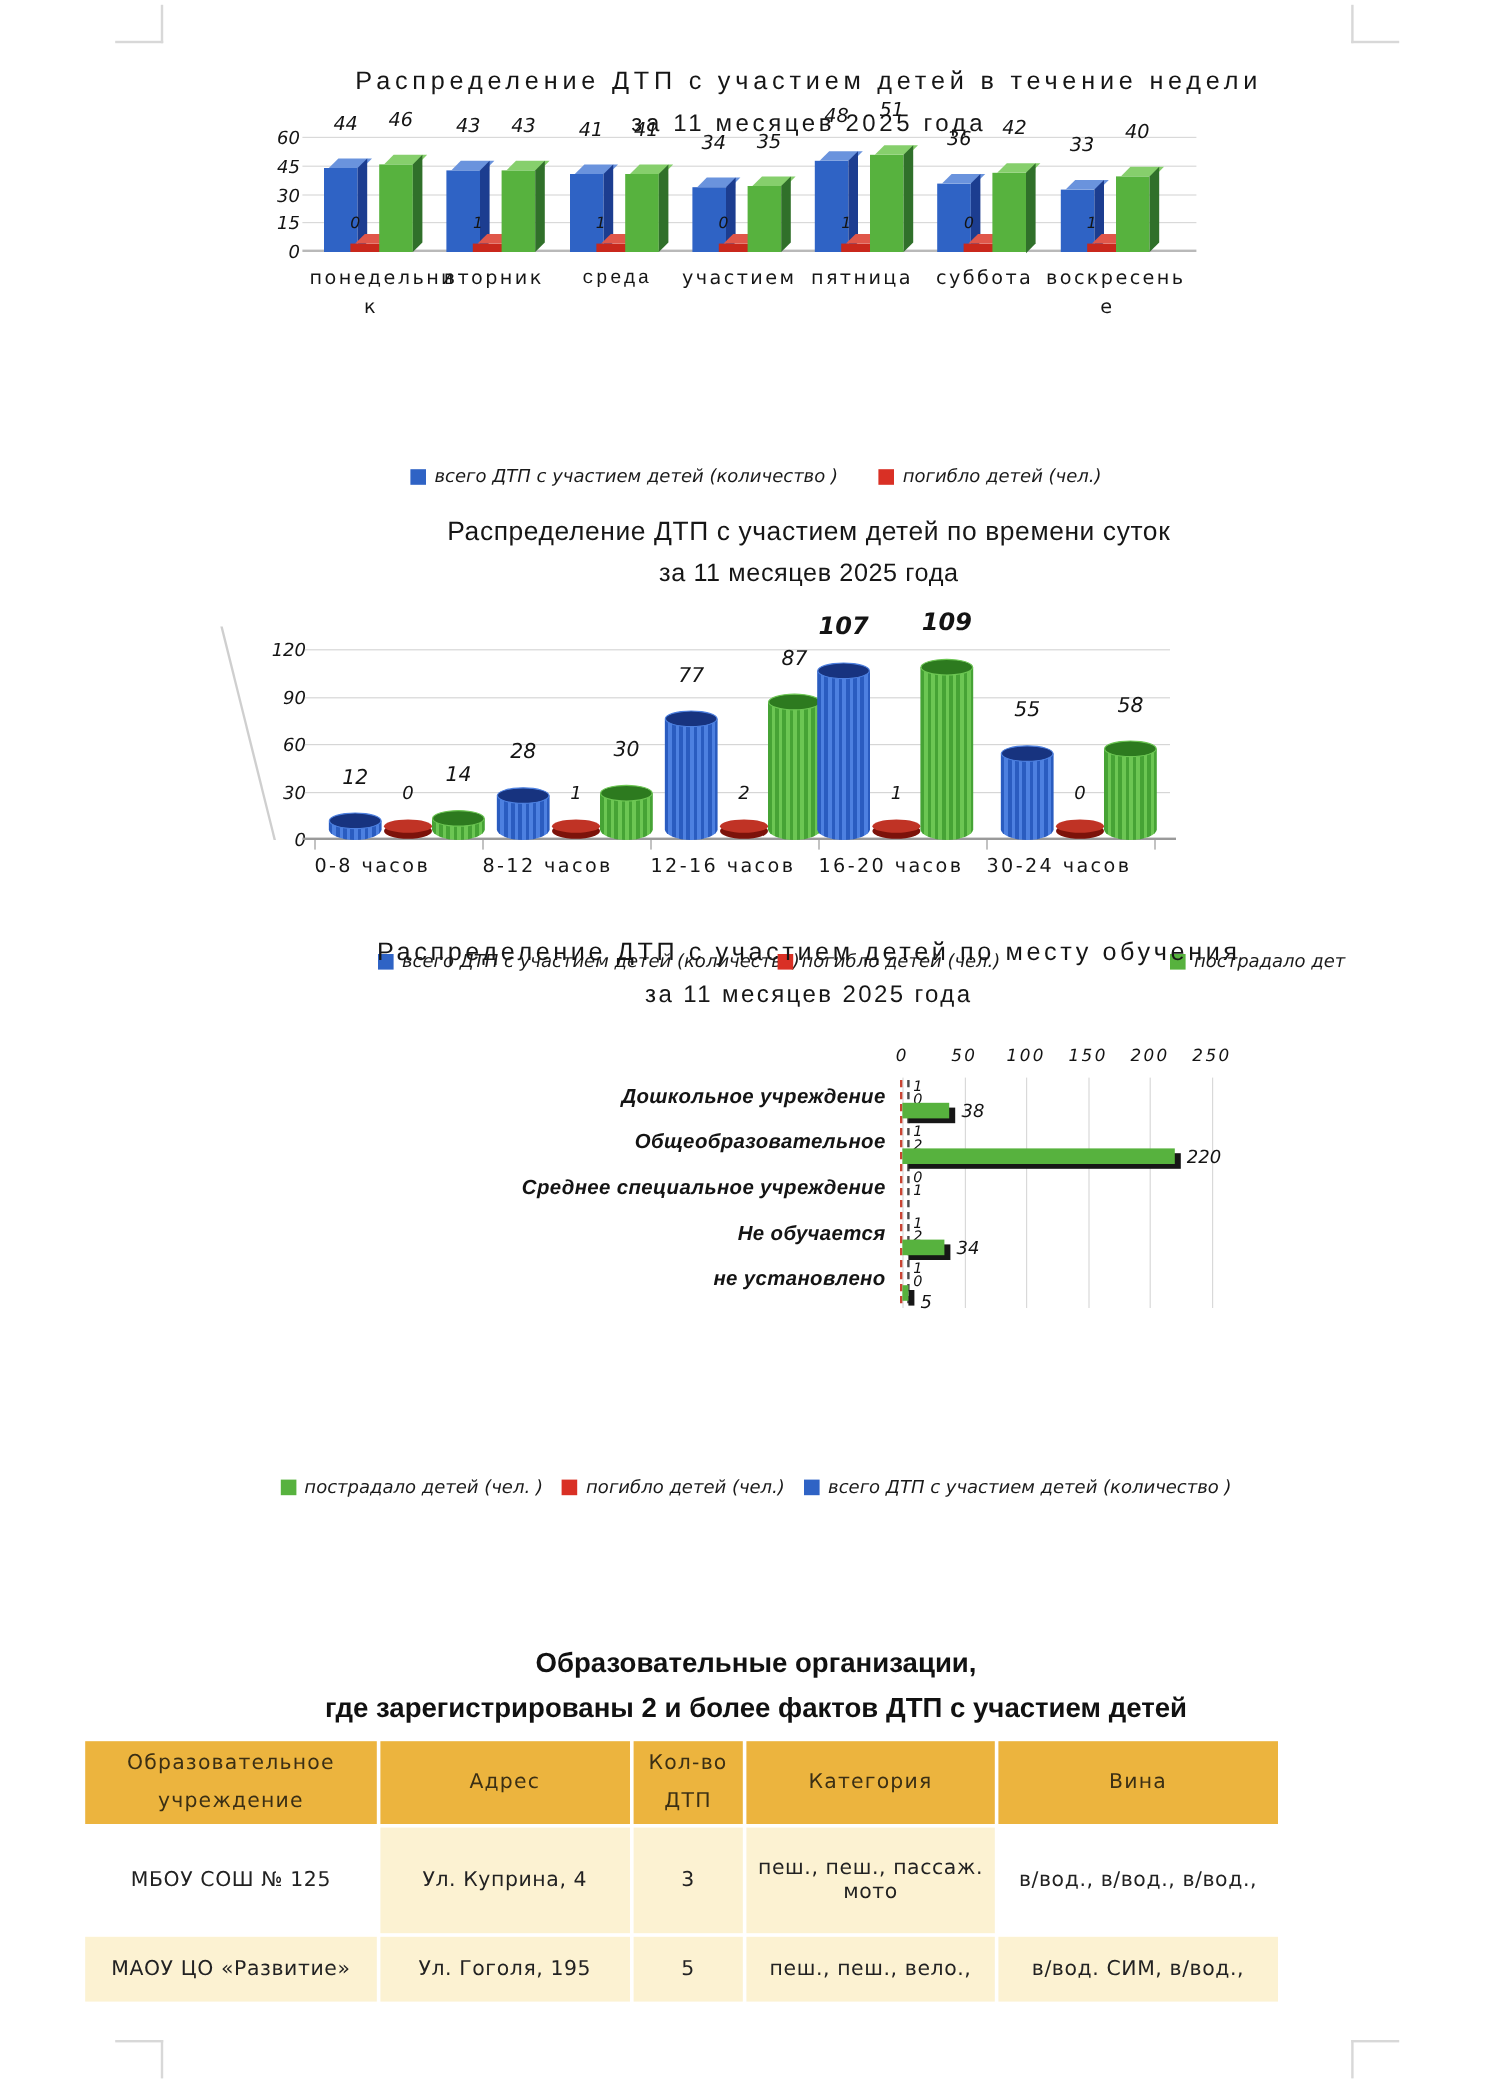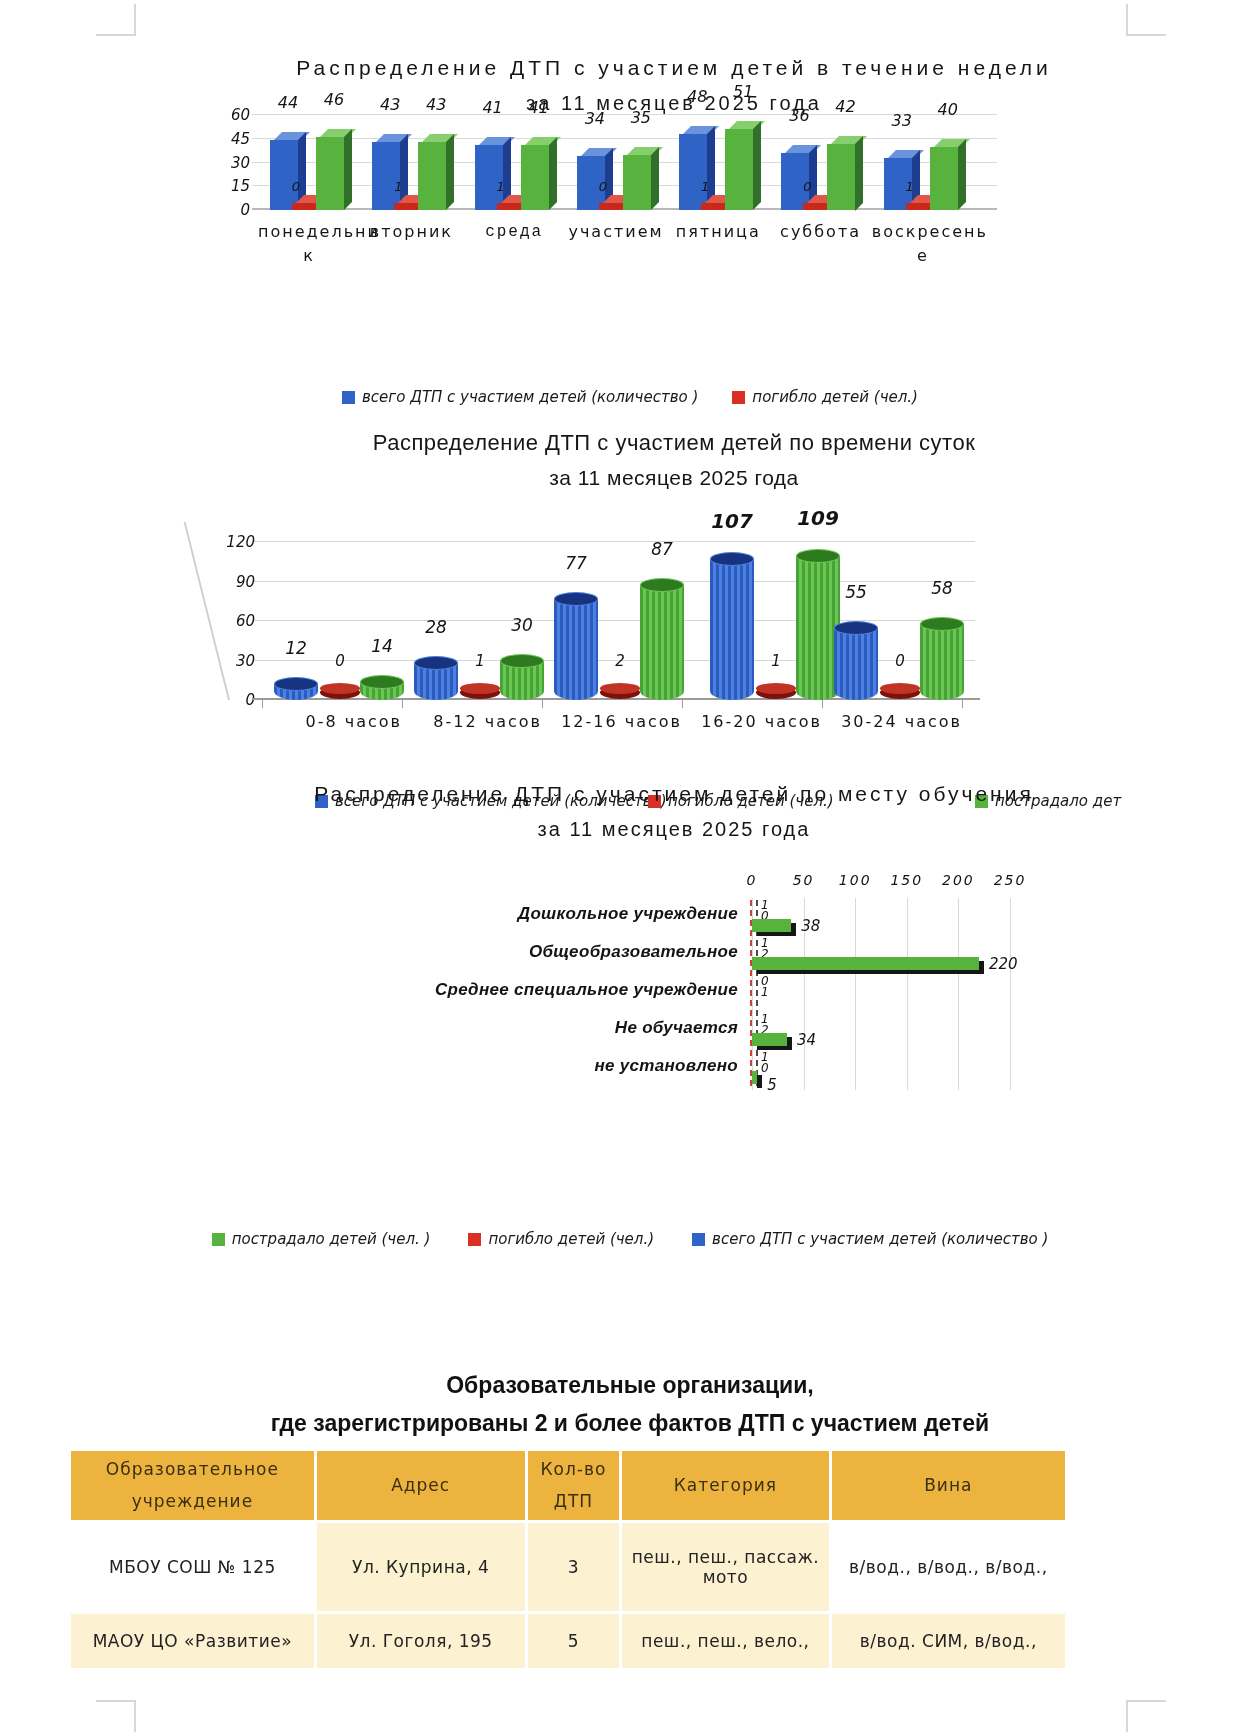--- a/index.html
+++ b/index.html
@@ -48,21 +48,21 @@
   .plot2 .diag{position:absolute;left:-34px;bottom:0;width:2px;height:178px;background:#cfcfcf;
                transform:skewX(14deg);transform-origin:bottom left;}
   .yax2{position:absolute;left:205px;top:520px;width:50px;height:180px;}
   .cyl{position:absolute;bottom:0;}
   .cyl .body{position:absolute;bottom:0;width:100%;border-radius:0 0 50% 50%/0 0 9px 9px;}
   .cyl .cap{position:absolute;width:100%;height:14px;border-radius:50%;}
   .disc{position:absolute;}
   .disc .d1{position:absolute;bottom:0;width:100%;height:13px;border-radius:50%;}
   .disc .d2{position:absolute;bottom:5px;width:100%;height:11px;border-radius:50%;}
   .xlab2{position:absolute;left:262px;top:712px;width:700px;}
-  .xlab2 .xl{position:absolute;text-align:right;font-size:16px;letter-spacing:2px;
+  .xlab2 .xl{position:absolute;text-align:left;font-size:16px;letter-spacing:2px;
              color:#161616;font-family:"DejaVu Sans",sans-serif;}
 
   
   .ax3{position:absolute;left:752px;top:872px;width:280px;height:20px;}
   .plot3{position:absolute;left:752px;top:898px;width:290px;height:196px;}
   .plot3 .vgrid{position:absolute;top:0;width:1px;height:192px;background:#d9d9d9;}
   .plot3 .dashred{position:absolute;left:-2px;top:2px;height:186px;border-left:2px dashed #c94434;}
   .plot3 .dashblk{position:absolute;left:4px;top:2px;height:186px;border-left:2px dashed #4a4a4a;}
   .h-row{position:absolute;left:0;width:100%;height:38px;}
   .tinyd{position:absolute;font-family:"DejaVu Sans",sans-serif;font-style:italic;
@@ -70,21 +70,21 @@
   .hbar{position:absolute;height:13px;box-shadow:5px 4px 0 0 #161616;}
   .hlab{position:absolute;font-family:"DejaVu Sans",sans-serif;font-style:italic;
         font-size:15px;color:#141414;}
   .cats3{position:absolute;left:0;top:898px;width:738px;}
   .cats3 .cat{position:absolute;right:0;font-size:17px;font-weight:bold;font-style:italic;
               color:#141414;letter-spacing:0.3px;white-space:nowrap;}
 
   
   .legend{position:absolute;left:0;width:100%;display:flex;justify-content:center;}
   .leg1{top:388px;gap:34px;}
-  .leg3{top:1230px;gap:38px;}
+  .leg3{top:1230px;gap:16px;}
   .leg-item{display:flex;align-items:center;gap:7px;}
   .leg-sq{width:13px;height:13px;flex:0 0 13px;}
   .leg-txt{font-family:"DejaVu Sans",sans-serif;font-style:italic;font-size:15px;color:#1a1a1a;}
   .leg2{position:absolute;top:792px;left:0;width:100%;height:22px;}
   .leg2 .leg-item{position:absolute;top:0;}
 
   
   .tbl-title{position:absolute;left:0;width:100%;text-align:center;font-weight:bold;
              font-size:23px;color:#111;}
   .tt1{top:1372px;}
@@ -367,21 +367,21 @@
           <div class="d2" style="background: rgb(192, 51, 37);"></div>
         </div>
         <div class="cyl" style="left: 98px; width: 44px;">
           <div class="body" style="height: 114.55px; background: repeating-linear-gradient(90deg, rgb(70, 163, 53) 0px, rgb(70, 163, 53) 3px, rgb(108, 198, 83) 3px, rgb(108, 198, 83) 6px);"></div>
           <div class="cap" style="bottom: 107.55px; background: rgb(45, 122, 31); border: 1px solid rgb(108, 198, 83); box-sizing: border-box;"></div>
         </div>
         <div class="vlab" style="left: 34px; bottom: 127.383px; font-size: 17px;">77</div>
         <div class="vlab" style="left: 120px; bottom: 140.55px; font-size: 17px;">87</div>
         <div class="vlab" style="left: 78px; bottom: 30px; font-size: 15px;">2</div>
       </div>
-      <div class="grp" style="left: 436px; width: 116px;">
+      <div class="grp" style="left: 407px; width: 116px;">
         <div class="cyl" style="left: 12px; width: 44px;">
           <div class="body" style="height: 140.883px; background: repeating-linear-gradient(90deg, rgb(42, 92, 192) 0px, rgb(42, 92, 192) 3px, rgb(77, 128, 224) 3px, rgb(77, 128, 224) 6px);"></div>
           <div class="cap" style="bottom: 133.883px; background: rgb(23, 51, 127); border: 1px solid rgb(77, 128, 224); box-sizing: border-box;"></div>
         </div>
         <div class="disc" style="left: 58px; bottom: 1px; width: 40px; height: 18px;">
           <div class="d1" style="background: rgb(124, 18, 10);"></div>
           <div class="d2" style="background: rgb(192, 51, 37);"></div>
         </div>
         <div class="cyl" style="left: 98px; width: 44px;">
           <div class="body" style="height: 143.517px; background: repeating-linear-gradient(90deg, rgb(70, 163, 53) 0px, rgb(70, 163, 53) 3px, rgb(108, 198, 83) 3px, rgb(108, 198, 83) 6px);"></div>

